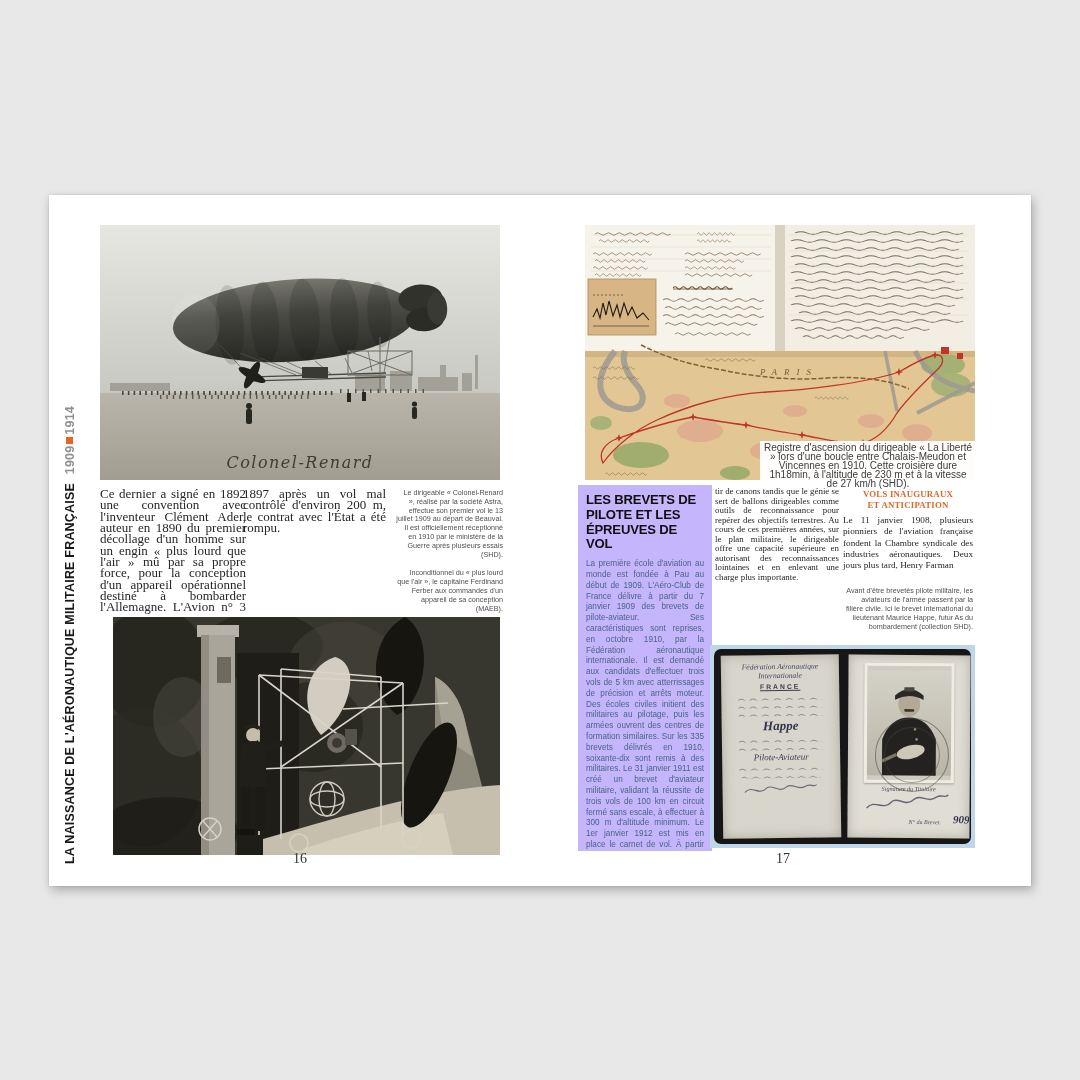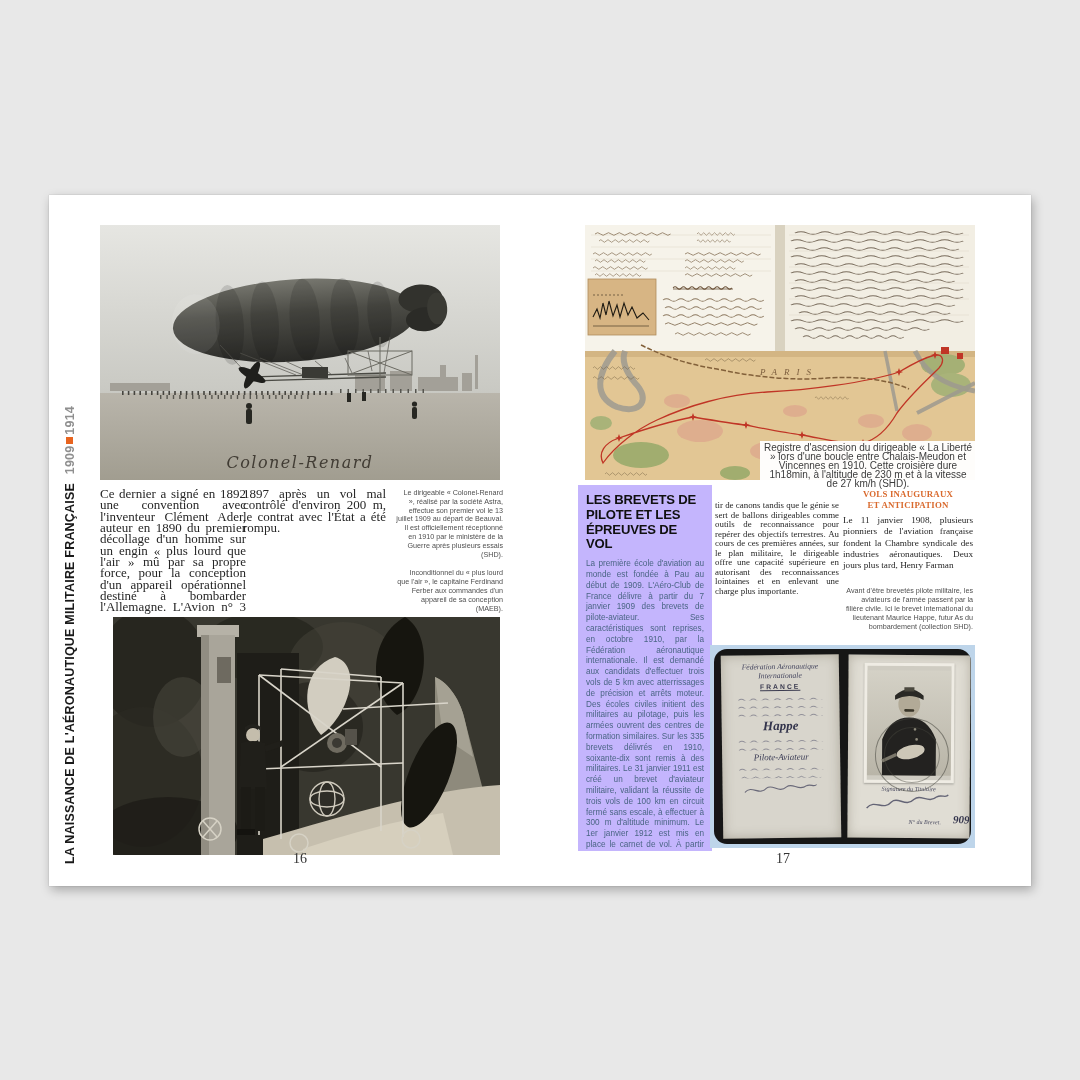--- a/index.html
+++ b/index.html
@@ -63,21 +63,21 @@
     font-weight:bold; font-size:13.5px; line-height:14.8px;
     letter-spacing:-.2px; color:#101010;
     transform:scaleX(.97); transform-origin:left;
   }
   .bluebox .boxbody {
     font-family:"Liberation Sans", sans-serif;
     font-size:8.2px; line-height:10.8px; text-align:justify;
   }
   
   .rcol2 {
-    position:absolute; left:666px; top:306px; width:124px; height:130px;
+    position:absolute; left:666px; top:292px; width:124px; height:130px;
     font-size:8.9px; line-height:9.55px; text-align:justify; color:#262626;
   }
   .rcol3 { position:absolute; left:794px; top:294px; width:130px; }
   .rcol3 .orange-head {
     font-weight:bold; font-size:8.8px; line-height:10.5px;
     text-align:center; letter-spacing:.2px;
   }
   .rcol3 .sect-text {
     margin-top:5px; font-size:9.2px; line-height:11.3px; text-align:justify;
     color:#262626;
@@ -94,21 +94,21 @@
     font-family:"Liberation Sans", sans-serif;
     font-size:10px; line-height:8.9px; color:#3c3c3c;
     text-align:center; padding:3px 3px;
   }
   
   .license {
     position:absolute; left:661px; top:450px; width:265px; height:203px;
     padding:4px;
   }
   .booklet {
-    width:100%; height:100%; background:#161616; border-radius:13px;
+    width:100%; height:100%; background:#161616; border-radius:7px;
     position:relative; overflow:hidden;
   }
   .lic-page {
     position:absolute; top:6px; height:183px; background:#d8d5cc;
     box-shadow:inset 0 0 12px rgba(90,80,60,.35);
     overflow:hidden;
   }
   .lic-left  { left:8px;  width:118px; transform:rotate(-.8deg); }
   .lic-right { left:134px; width:122px; background:#e0ddd4; transform:rotate(.4deg); }
   .lic-left .inner { padding:7px 6px 0 6px; text-align:center; color:#44455e; }

